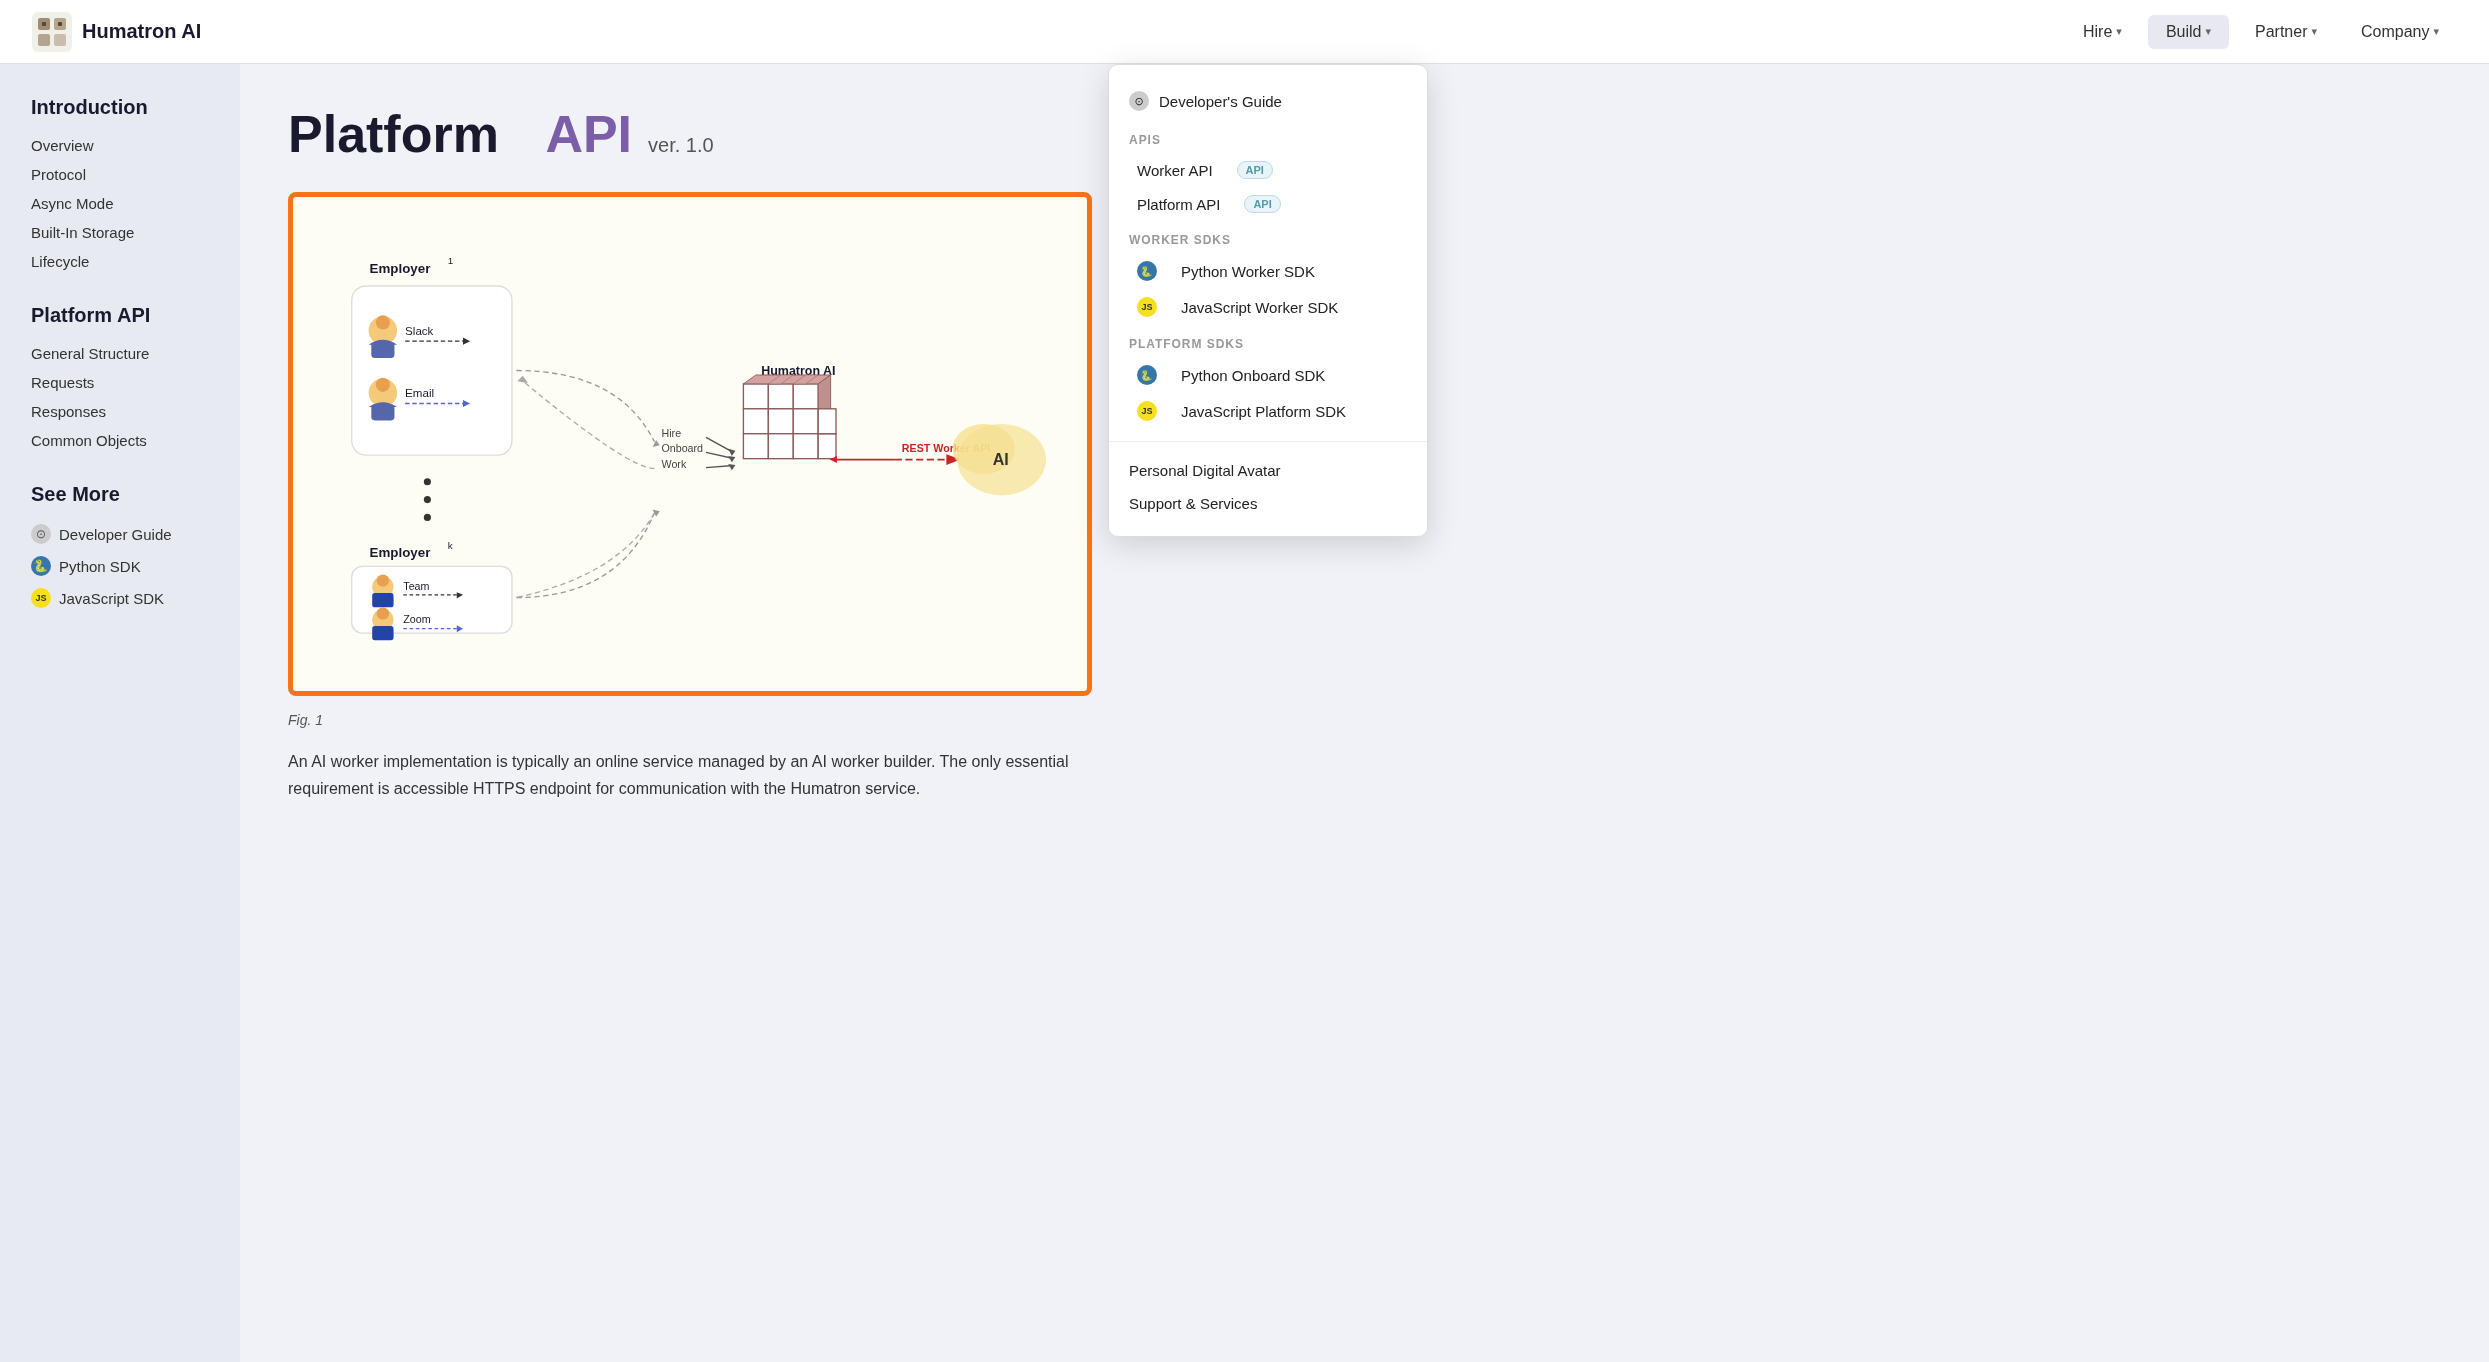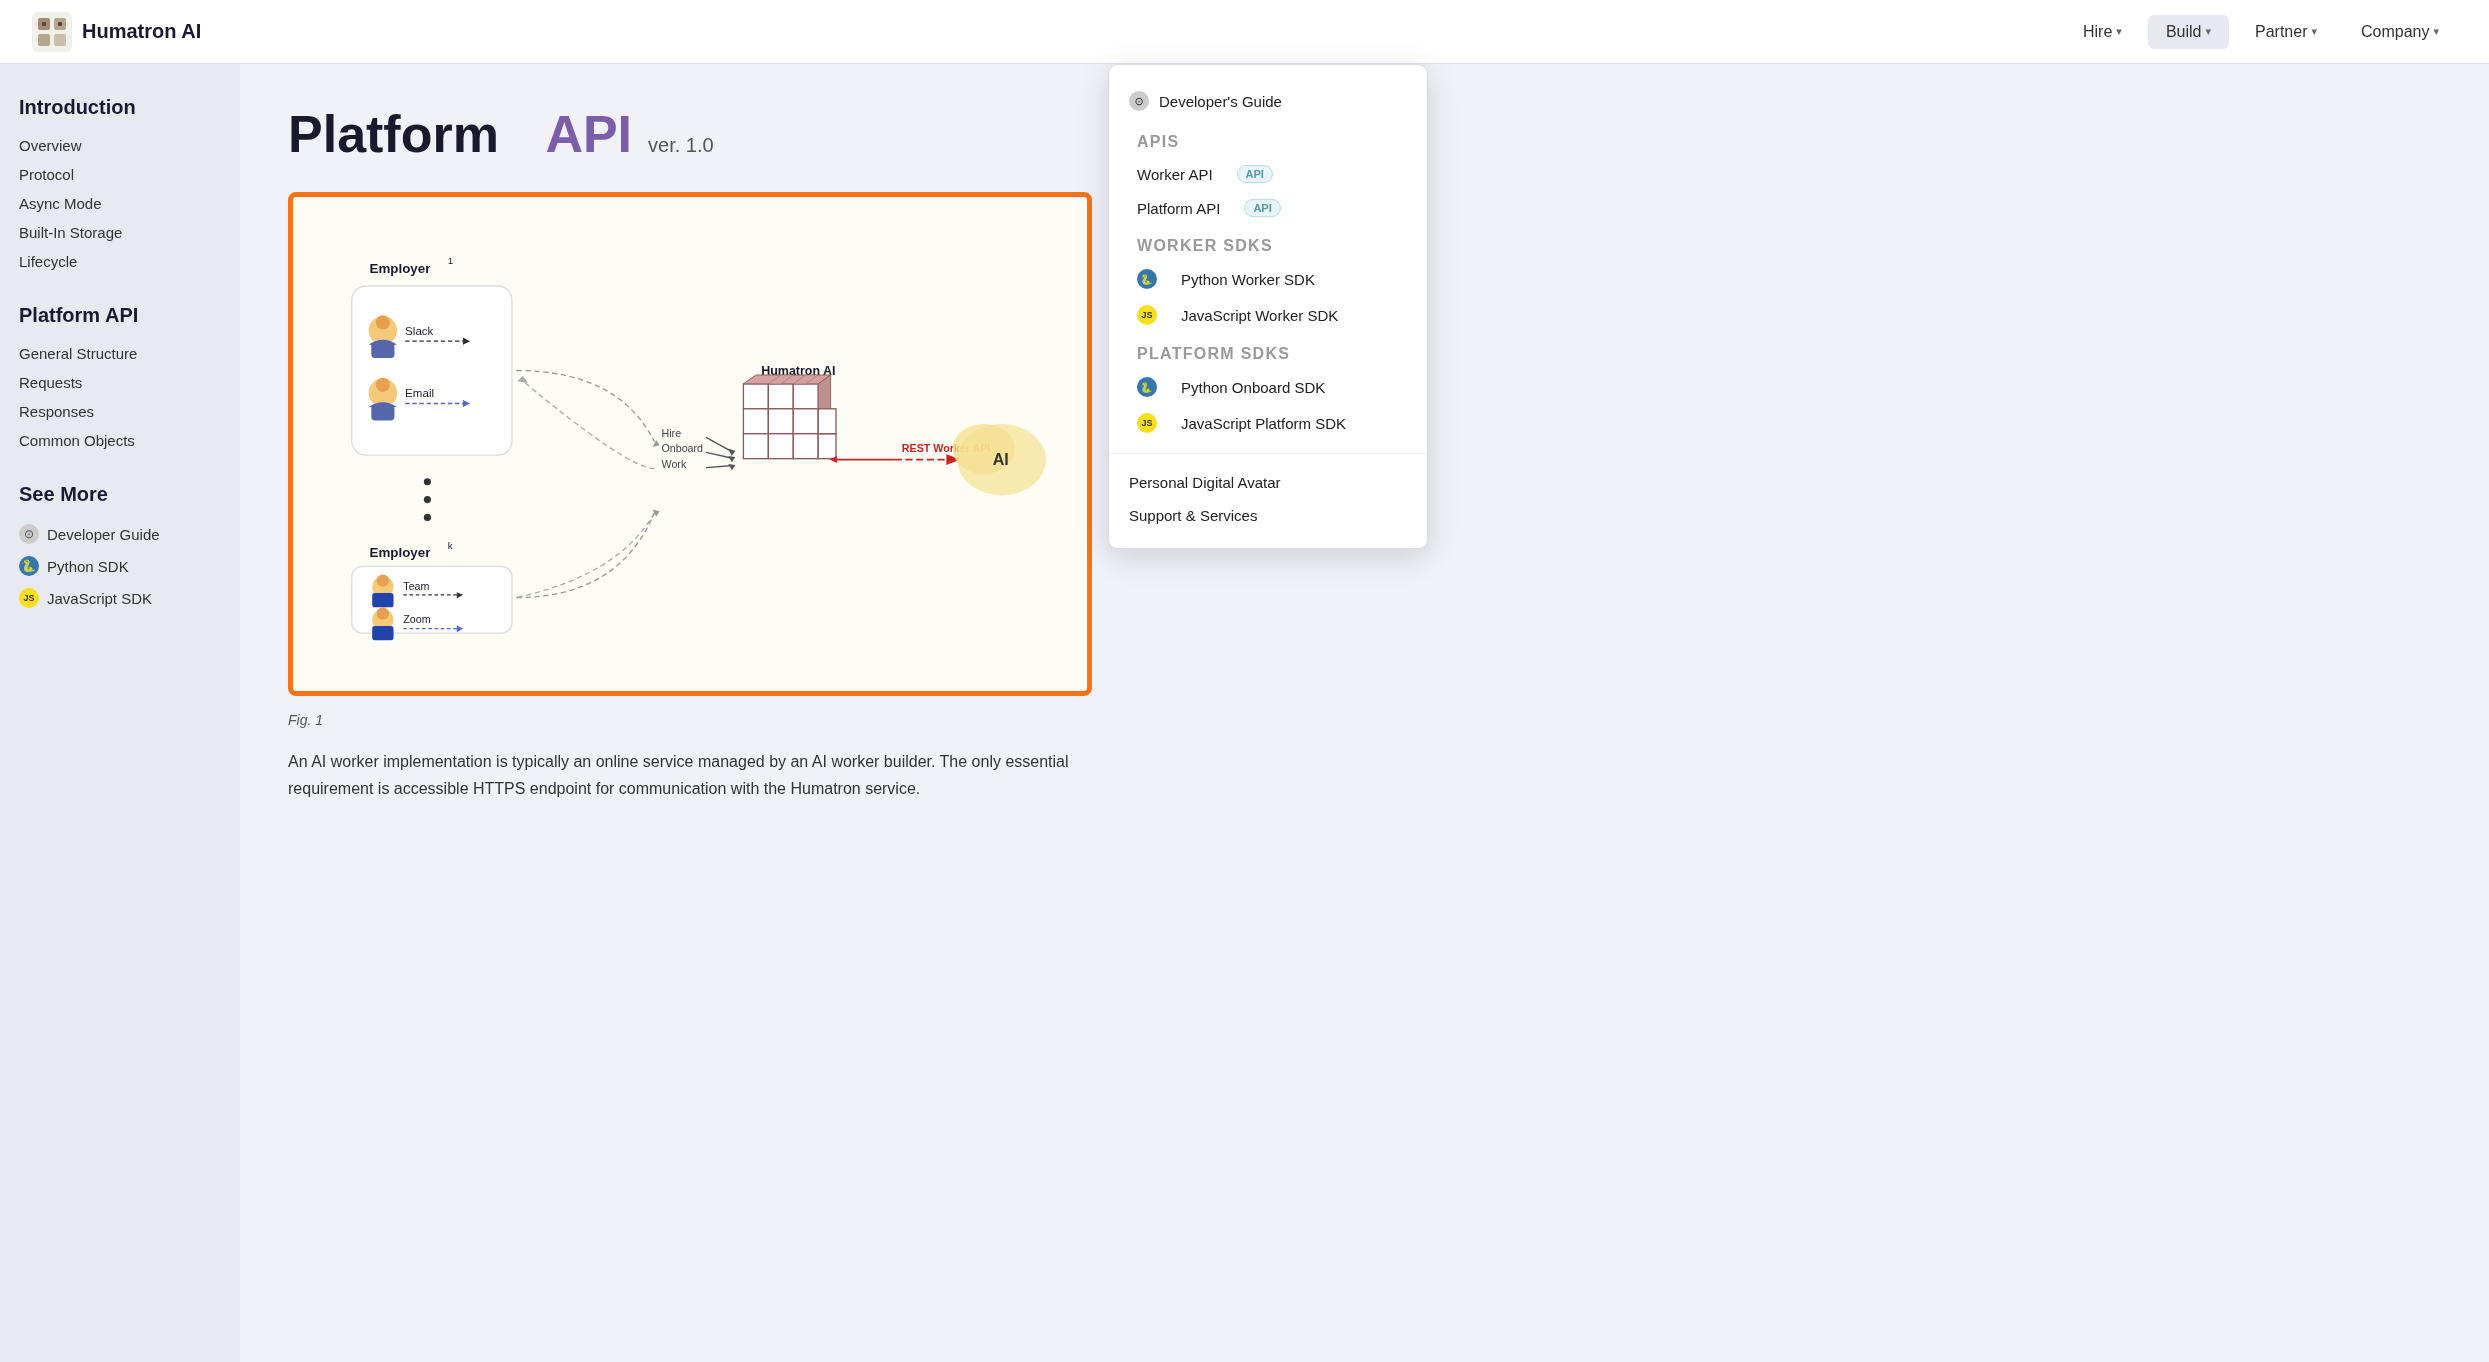--- a/index.html
+++ b/index.html
@@ -57,21 +57,21 @@
     
     .layout {
       display: flex;
       min-height: calc(100vh - 64px);
     }
 
     
     .sidebar {
       width: 240px;
       background: #e8eaf2;
-      padding: 32px 19px;
+      padding: 32px 31px;
       flex-shrink: 0;
     }
     .sidebar-section-title {
       font-size: 20px;
       font-weight: 700;
       color: #1a1a2e;
       margin-bottom: 12px;
     }
     .sidebar-item {
       font-size: 15px;
@@ -170,26 +170,26 @@
     .dropdown-top-item {
       display: flex;
       align-items: center;
       gap: 10px;
       padding: 10px 20px;
       font-size: 15px;
       color: #222;
       cursor: pointer;
     }
     .dropdown-section-label {
-      font-size: 16px;
+      font-size: 12px;
       font-weight: 600;
       color: #999;
       text-transform: uppercase;
       letter-spacing: 0.08em;
-      padding: 12px 28px 6px;
+      padding: 12px 20px 6px;
     }
     .dropdown-item {
       display: flex;
       align-items: center;
       gap: 24px;
       padding: 8px 28px;
       font-size: 15px;
       color: #222;
       cursor: pointer;
     }

